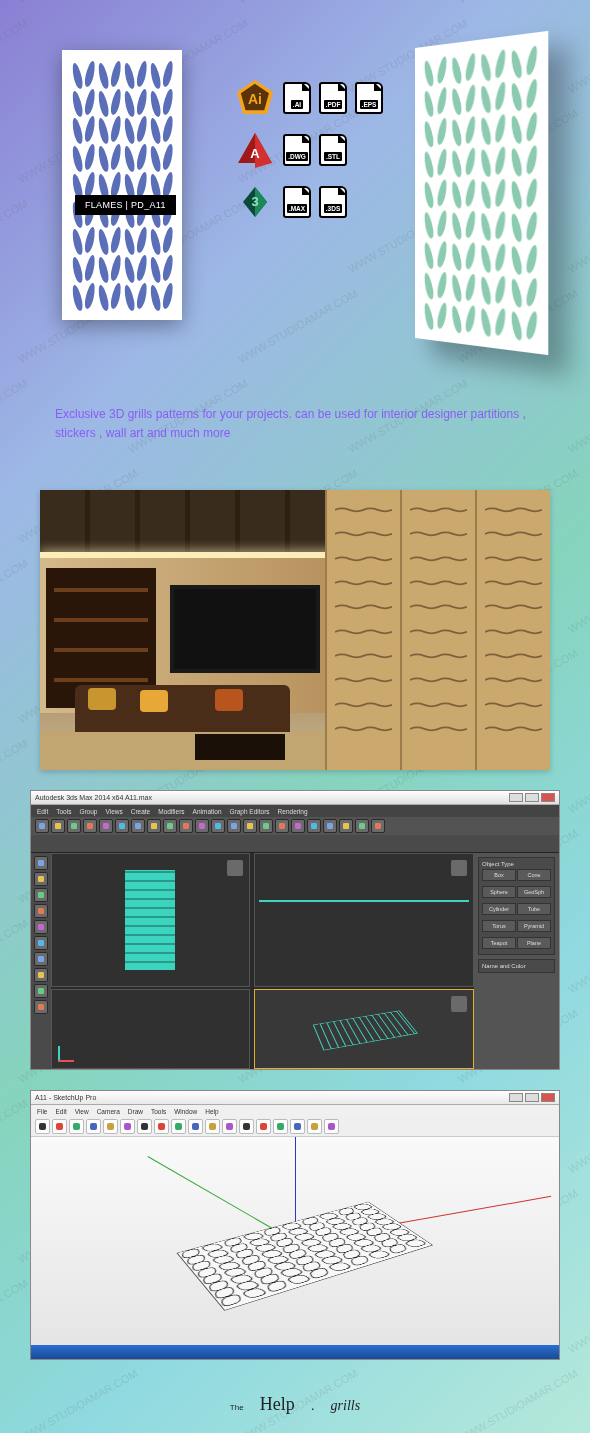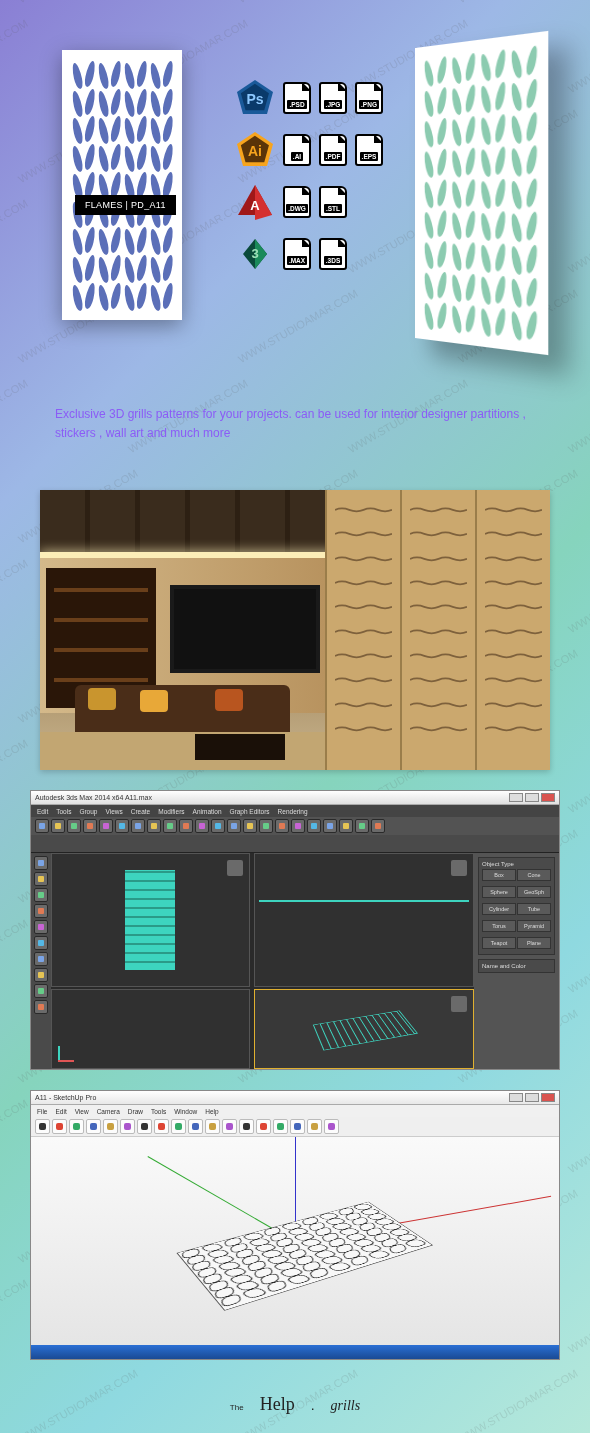--- a/index.html
+++ b/index.html
@@ -385,36 +385,20 @@
             <div class="flame"></div>
             <div class="flame"></div>
           </div>
         </div>
     </div>
     <div class="label-badge">FLAMES | PD_A11</div>
 
     <div class="file-formats">
       <div class="format-row">
         <svg class="app-icon" viewBox="0 0 40 40">
-            <polygon points="20,2 38,14 32,36 8,36 2,14" fill="#1a5a9a"></polygon>
-            <polygon points="20,2 38,14 32,36 8,36 2,14" fill="#0a3a6a" transform="scale(0.78) translate(5.5,5.5)"></polygon>
-            <text x="20" y="26" text-anchor="middle" fill="#8cc8ff" font-size="14" font-weight="bold" font-family="Arial">Ps</text>
-          </svg>
-        <div class="file-badge">
-            <span>.PSD</span>
-          </div>
-        <div class="file-badge">
-            <span>.JPG</span>
-          </div>
-        <div class="file-badge">
-            <span>.PNG</span>
-          </div>
-      </div>
-      <div class="format-row">
-        <svg class="app-icon" viewBox="0 0 40 40">
             <polygon points="20,2 38,14 32,36 8,36 2,14" fill="#f7a41d"></polygon>
             <polygon points="20,2 38,14 32,36 8,36 2,14" fill="#5a3408" transform="scale(0.78) translate(5.5,5.5)"></polygon>
             <text x="20" y="26" text-anchor="middle" fill="#f7a41d" font-size="14" font-weight="bold" font-family="Arial">Ai</text>
           </svg>
         <div class="file-badge">
             <span>.AI</span>
           </div>
         <div class="file-badge">
             <span>.PDF</span>
           </div>

